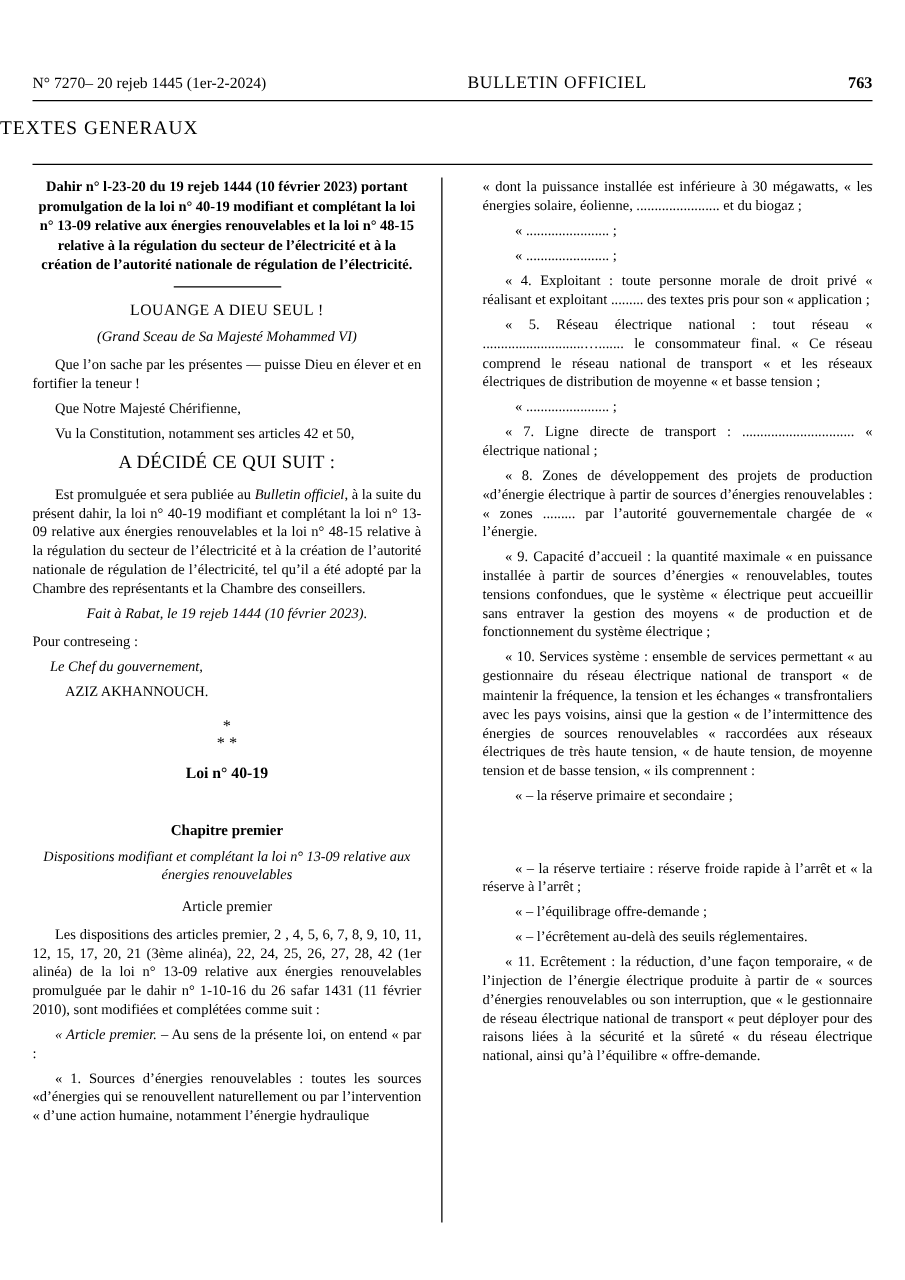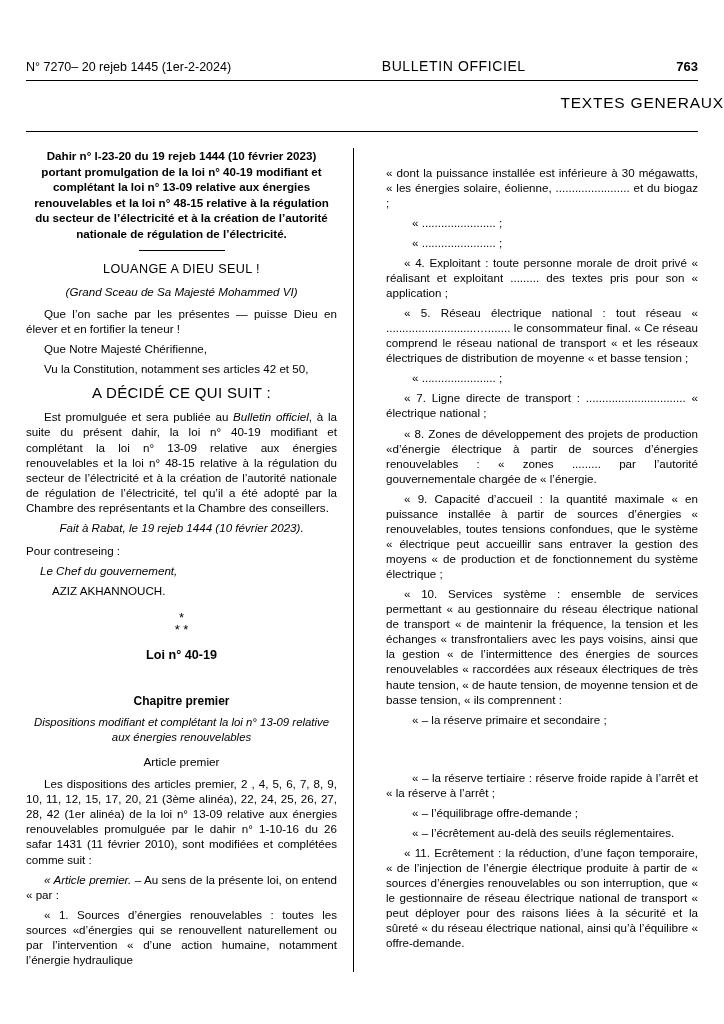--- a/index.html
+++ b/index.html
@@ -5,21 +5,21 @@
   html, body {
     margin: 0;
     padding: 0;
     background: #ffffff;
   }
   .page {
     position: relative;
     width: 724px;
     height: 996px;
     background: #ffffff;
-    font-family: Liberation Sans, sans-serif;
+    font-family: Liberation Serif, serif;
     color: #000000;
     box-sizing: border-box;
     overflow: hidden;
   }
   .header {
     position: absolute;
     top: 58px;
     left: 26px;
     right: 26px;
     display: flex;
@@ -40,41 +40,40 @@
     left: 26px;
     right: 26px;
     border-top: 1px solid #000;
     height: 0;
   }
   .section-title {
     position: absolute;
     top: 94px;
     left: 0;
     right: 0;
-    text-align: right;
+    text-align: left;
     font-size: 15.5px;
     letter-spacing: 0.8px;
   }
   .title-rule {
     position: absolute;
     top: 131px;
     left: 26px;
     right: 26px;
     border-top: 1px solid #000;
     height: 0;
   }
   .columns {
     position: absolute;
     top: 142px;
     left: 26px;
     right: 26px;
     bottom: 18px;
     display: flex;
     gap: 16px;
-    align-items: center;
   }
   .col {
     width: 50%;
     box-sizing: border-box;
     font-size: 11.6px;
     line-height: 1.30;
     text-align: justify;
   }
   .col.left  { padding-right: 16px; border-right: 1px solid #000; }
   .col.right { padding-left: 16px; }

